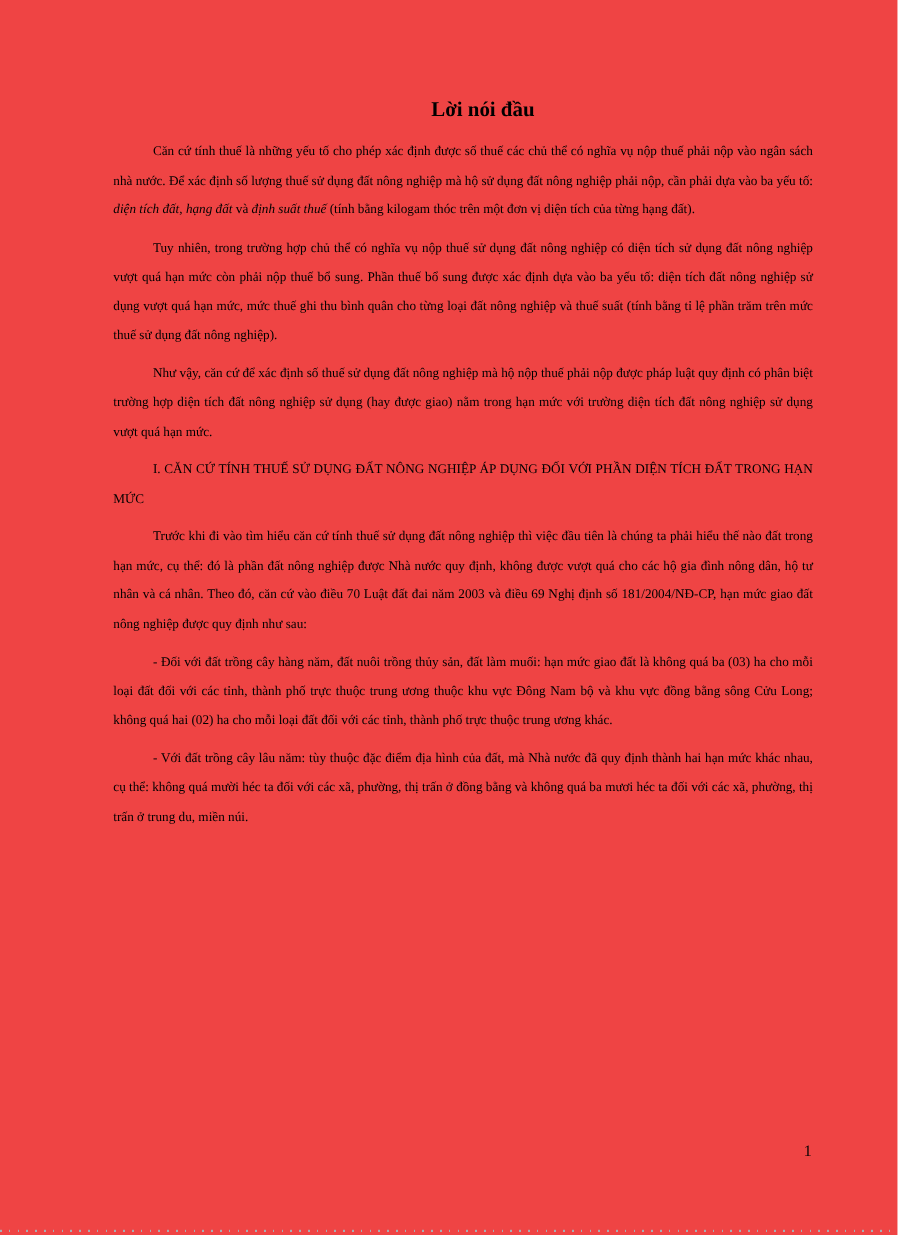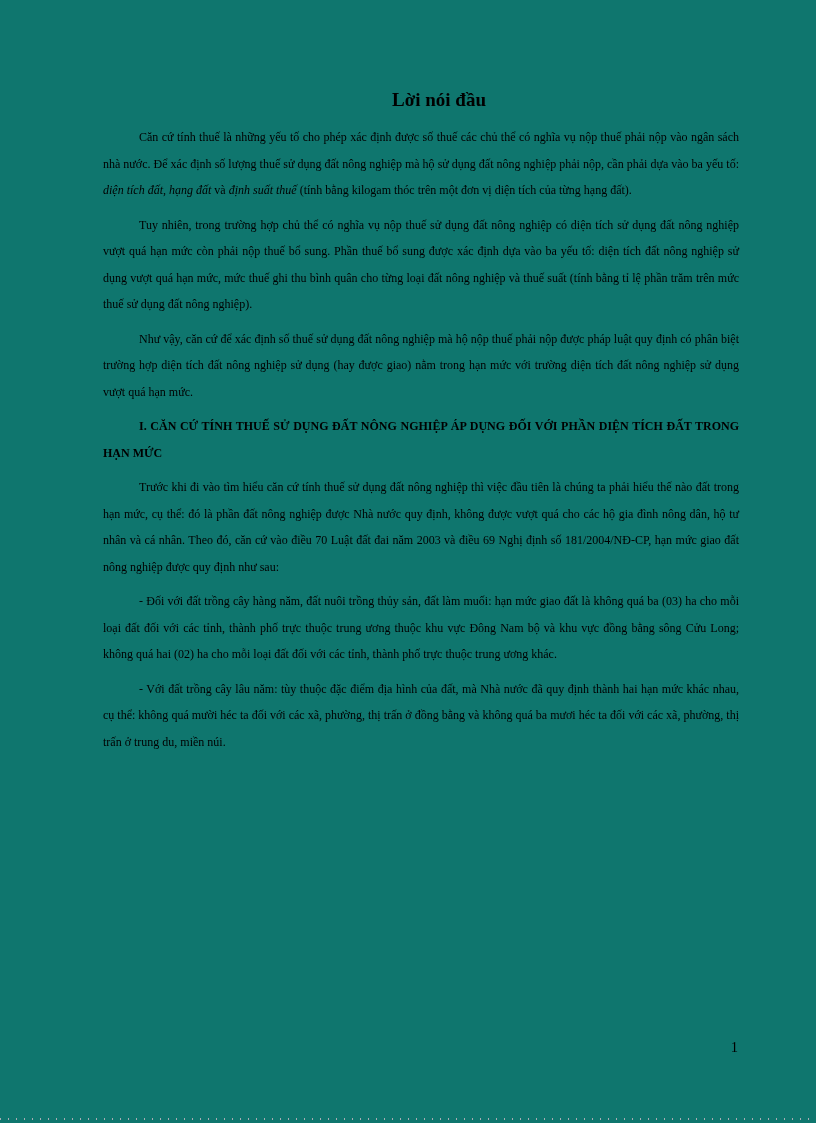--- a/index.html
+++ b/index.html
@@ -4,21 +4,21 @@
 <style>
   html, body {
     margin: 0;
     padding: 0;
     background: #ffffff;
   }
   .page {
     position: relative;
     width: 816px;
     height: 1123px;
-    background: #0f766e;
+    background: #ef4444;
     color: #000000;
     font-family: "Liberation Serif", "DejaVu Serif", serif;
     overflow: hidden;
   }
   .content {
     position: absolute;
     left: 103px;
     top: 86px;
     width: 636px;
   }
@@ -35,21 +35,21 @@
     line-height: 26.5px;
     text-align: justify;
     text-align-last: left;
     text-indent: 36px;
     margin: 0 0 8px 0;
   }
   .para em {
     font-style: italic;
   }
   .section-heading {
-    font-weight: bold; 
+    font-weight: normal; 
   }
   .page-number {
     position: absolute;
     top: 1038px;
     right: 78px;
     font-size: 14.5px;
     line-height: 18px;
   }
   .page-edge-dots {
     position: absolute;

